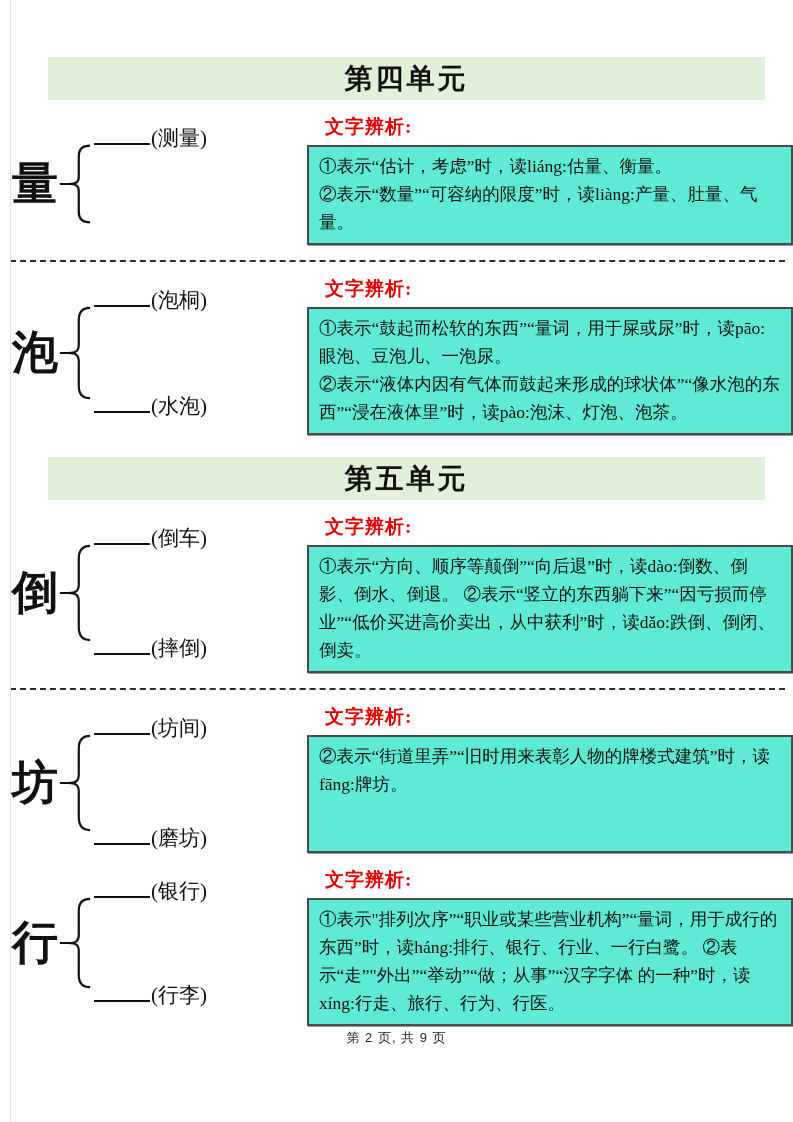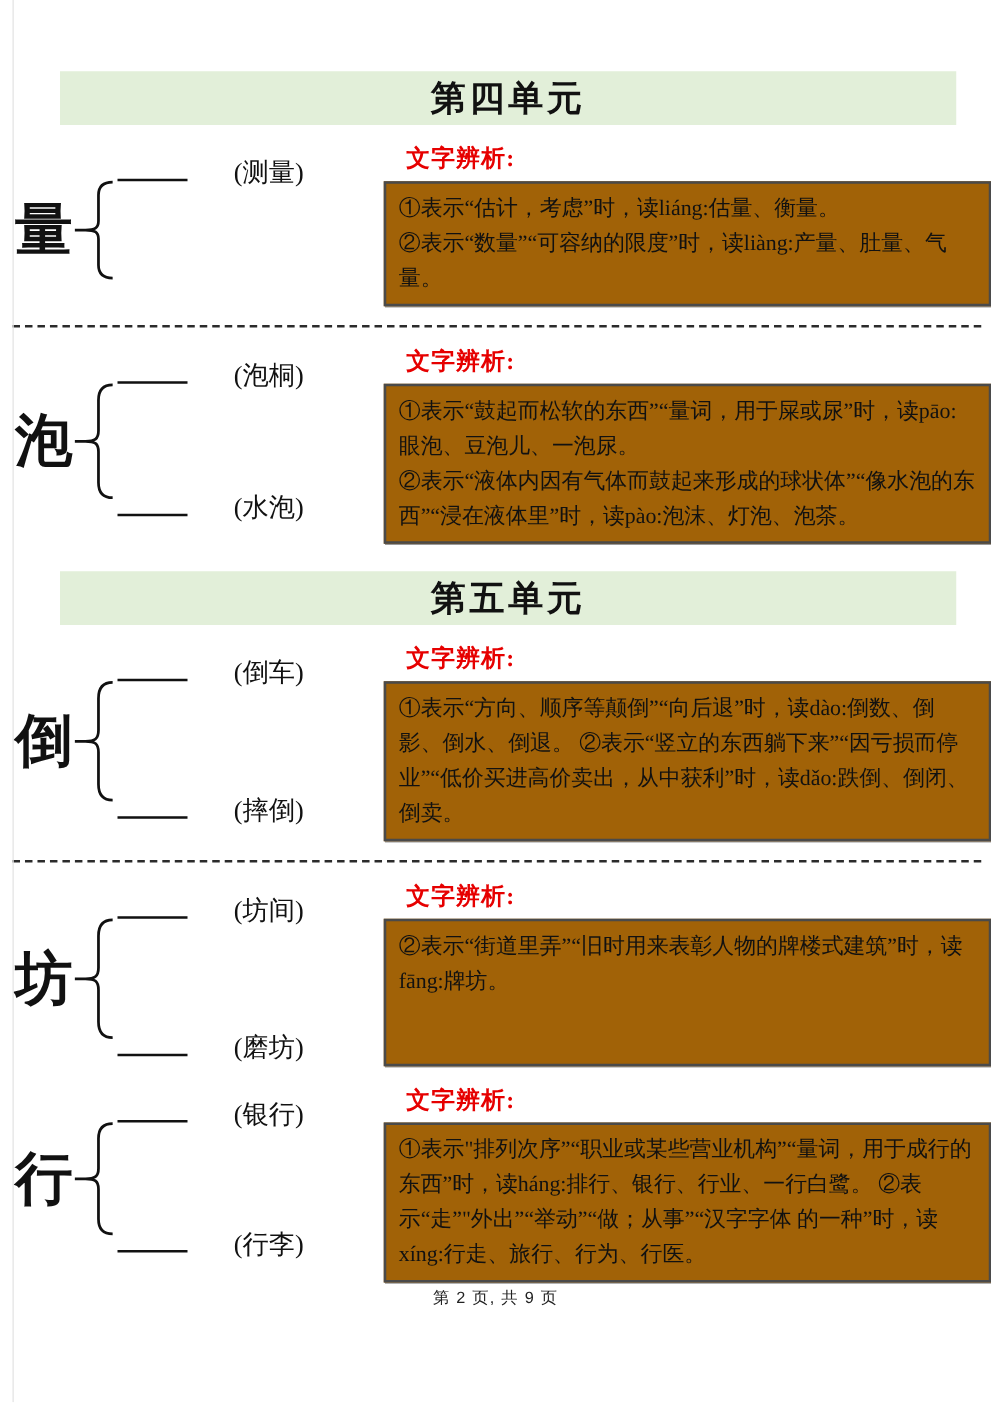--- a/index.html
+++ b/index.html
@@ -71,21 +71,20 @@
     display: flex;
     flex-direction: column;
     justify-content: space-between;
     height: var(--bh, 90px);
     flex: 1 1 auto;
   }
   .blank-row {
     display: flex;
     align-items: baseline;
     white-space: nowrap;
-    gap: 36px;
   }
   .blank-row.top { margin-top: -20px; }
   .blank-row.bottom { margin-bottom: -20px; }
   .blank-line {
     display: inline-block;
     width: 56px;
     height: 1.1em;
     border-bottom: 2px solid #111;
     margin-right: 1px;
   }
@@ -98,21 +97,21 @@
   .analysis-label {
     color: #e60000;
     font-weight: 700;
     font-size: 19px;
     margin: 0 0 5px 18px;
     letter-spacing: 1px;
   }
   .analysis-box {
     border: 2px solid #4a4a4a;
     box-shadow: 1px 1px 0 #9a9a9a;
-    background: #a16207;
+    background: #5eead4;
     padding: 5px 10px 7px 10px;
     font-size: 17.5px;
     line-height: 1.6;
   }
   .analysis-box p { margin: 0; }
 
   
   .dashed-sep {
     border: none;
     border-top: 2px dashed #2b2b2b;

